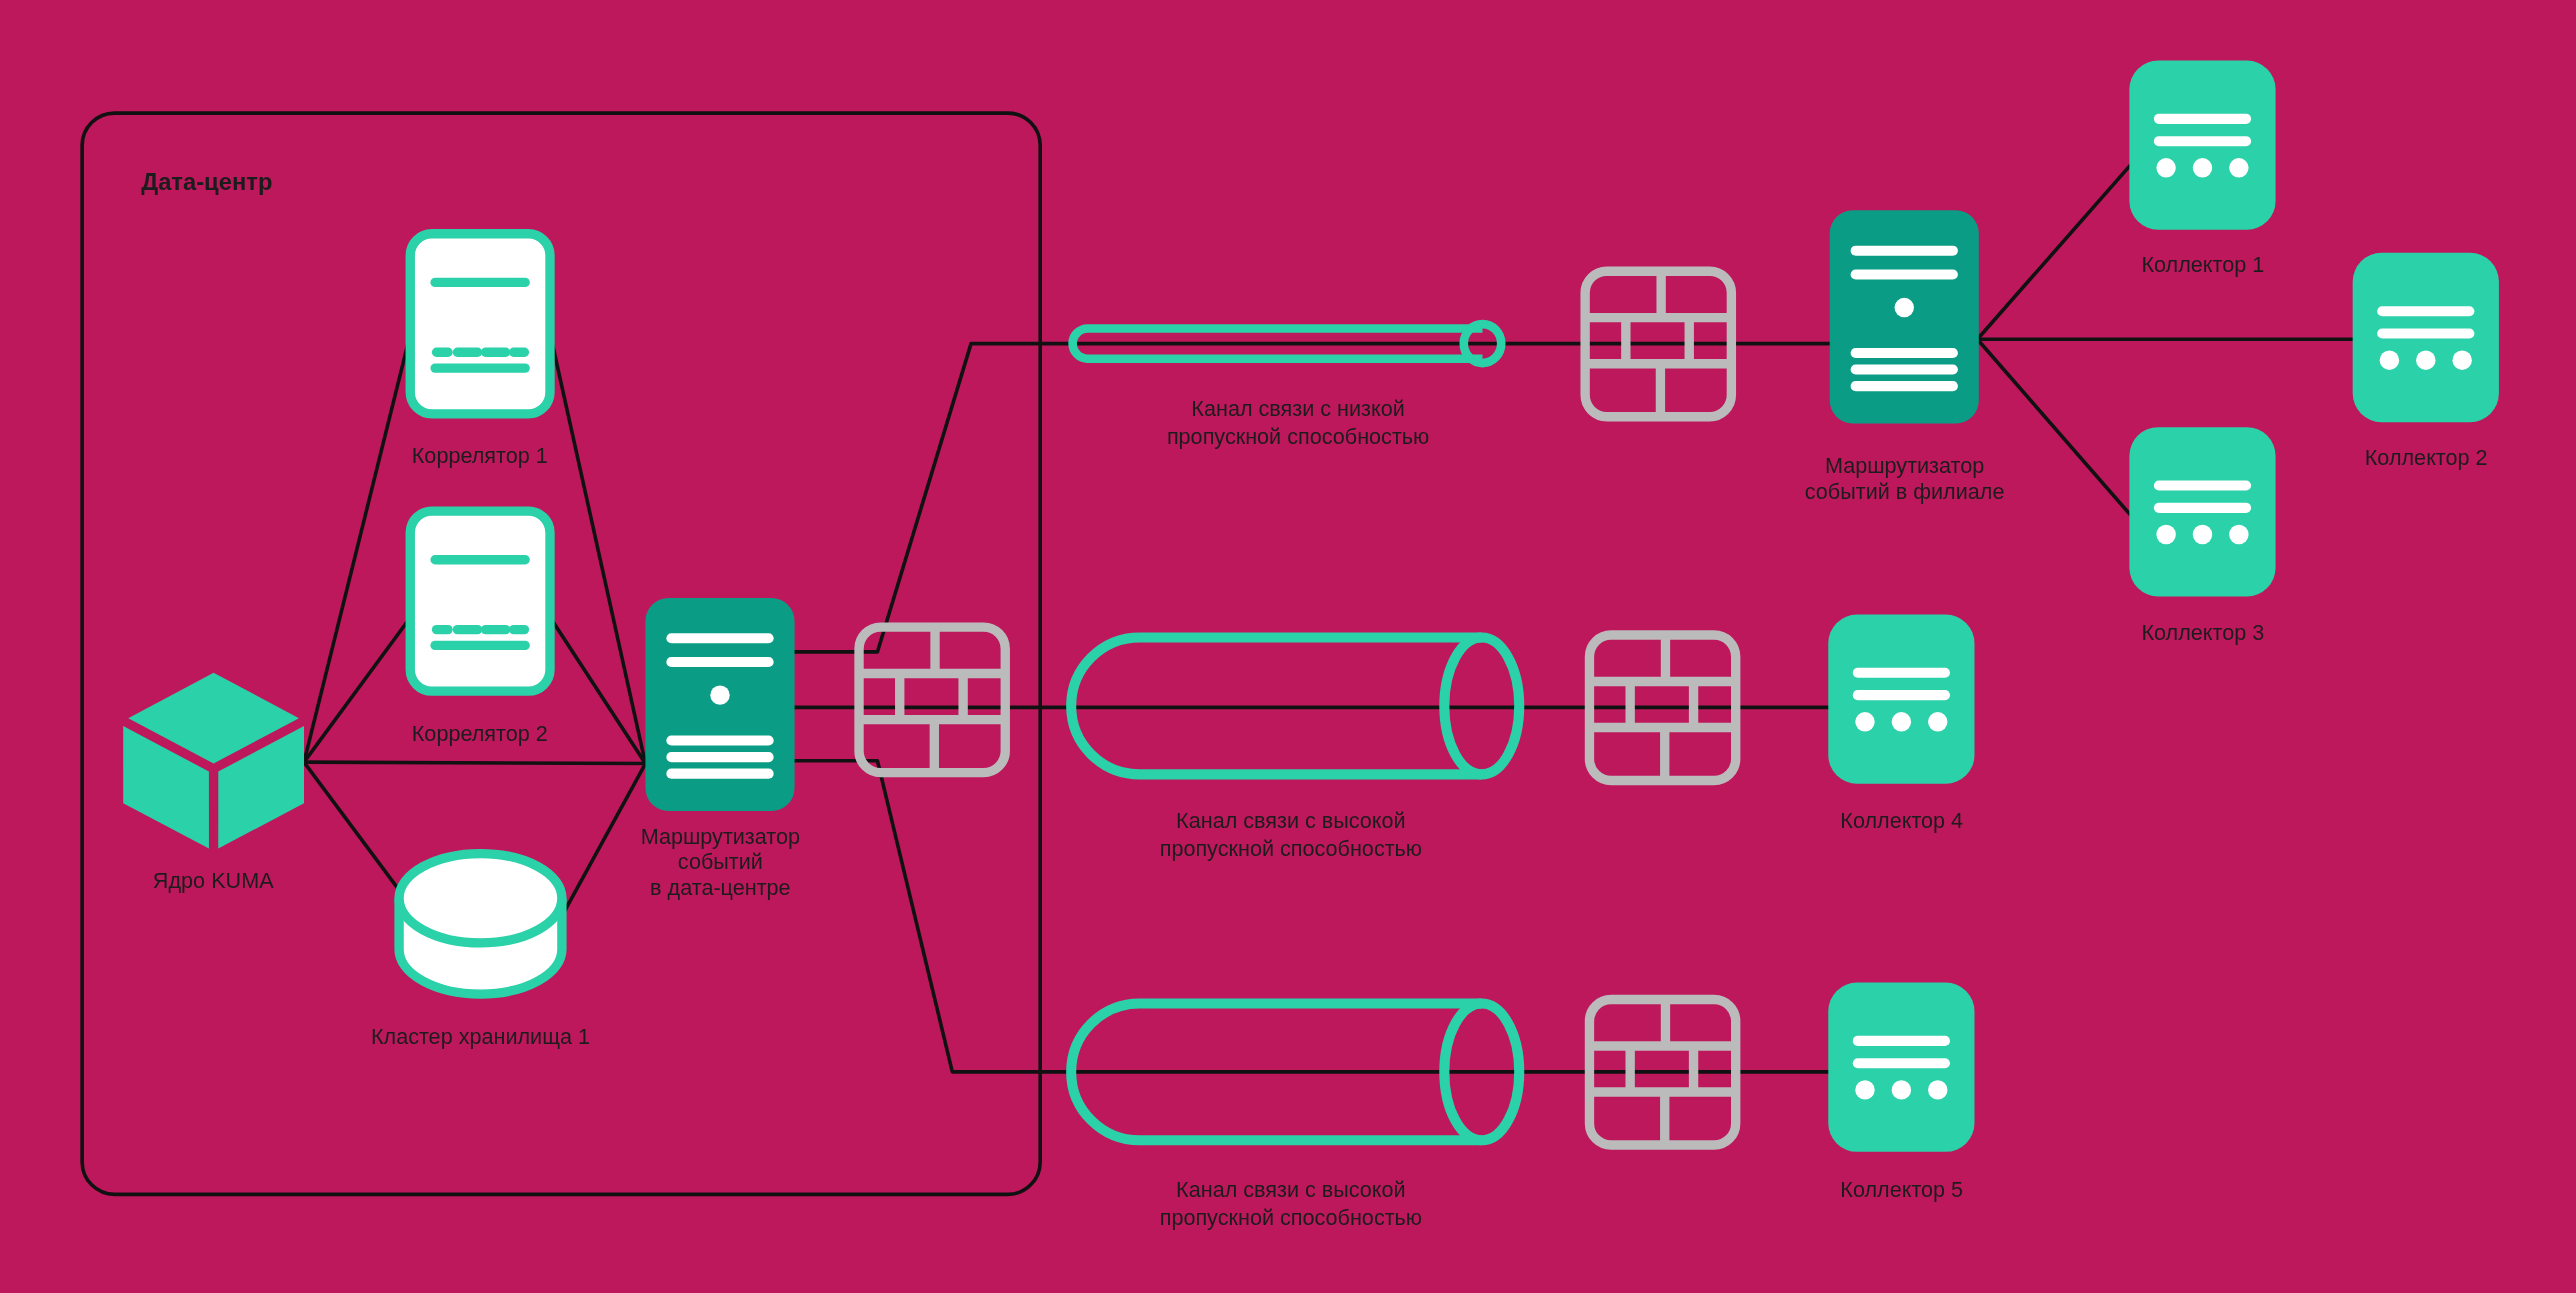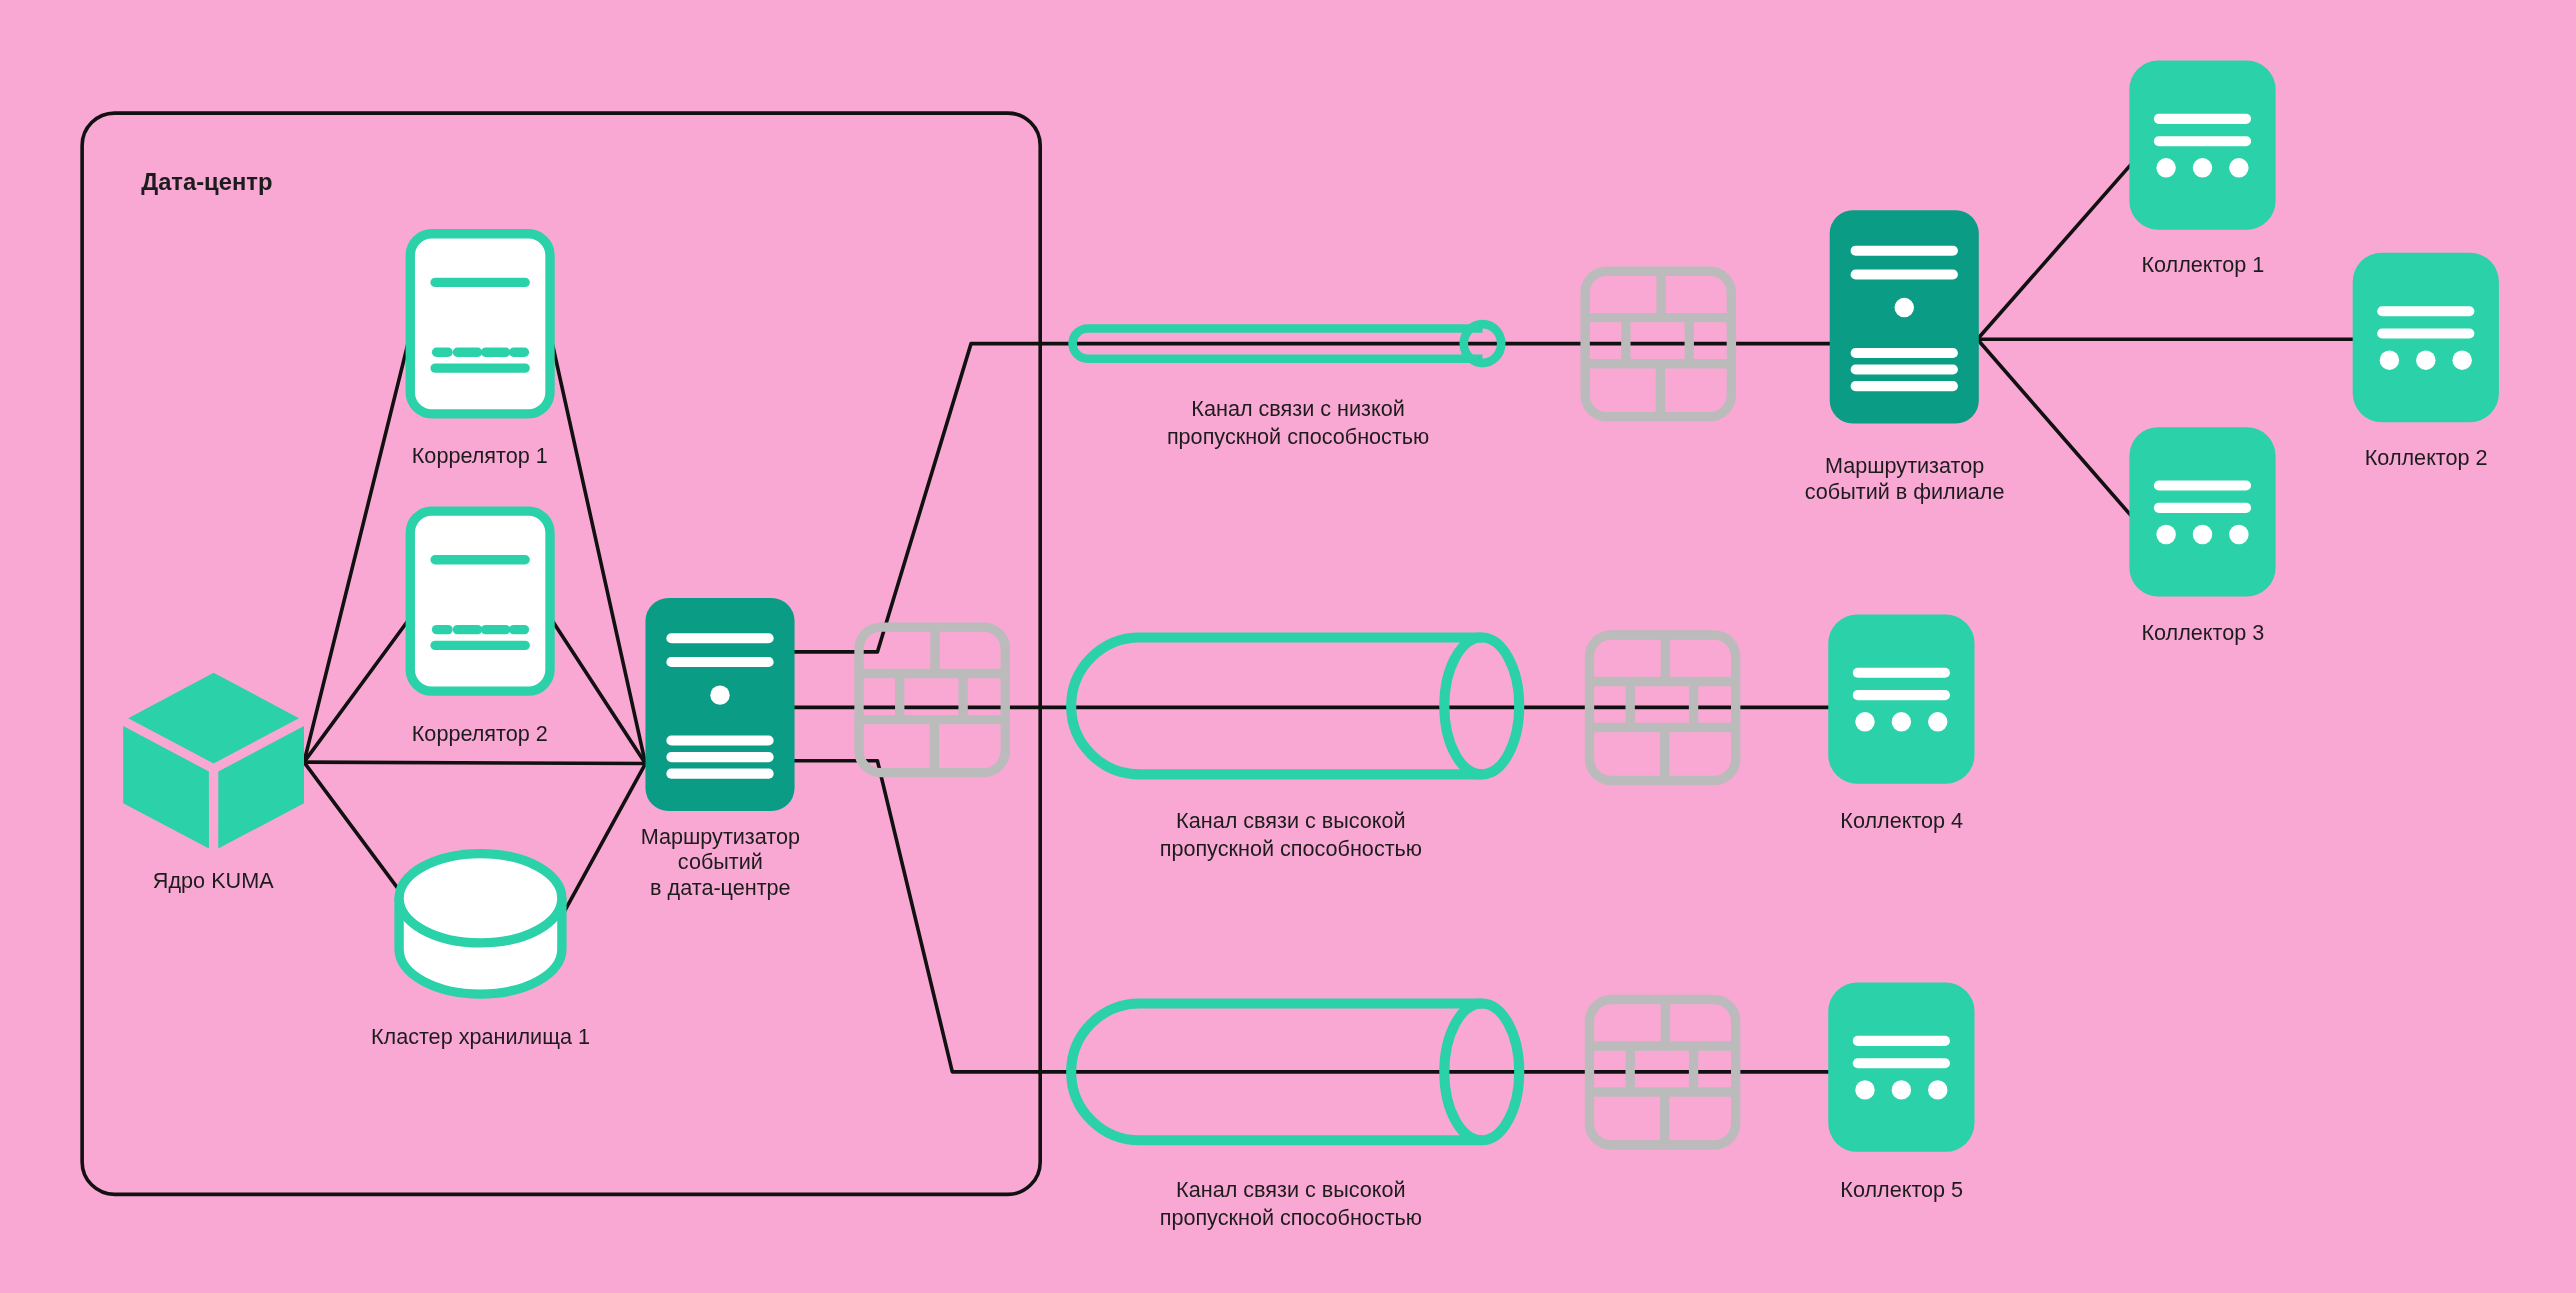--- a/index.html
+++ b/index.html
@@ -2,21 +2,21 @@
 <html style="font-size:11.5px"><head>
 <meta charset="utf-8">
 <style>
   html, body {
     margin: 0;
     padding: 0;
     background: #ffffff;
   }
   .diagram-wrap {
     width: 100%;
-    background: #f9a8d4;
+    background: #be185d;
   }
   svg {
     display: block;
     width: 100%;
     height: auto;
     font-family: "Liberation Sans", "DejaVu Sans", sans-serif;
   }
   text {
     fill: #1c1c1c;
     font-size: 30px;

